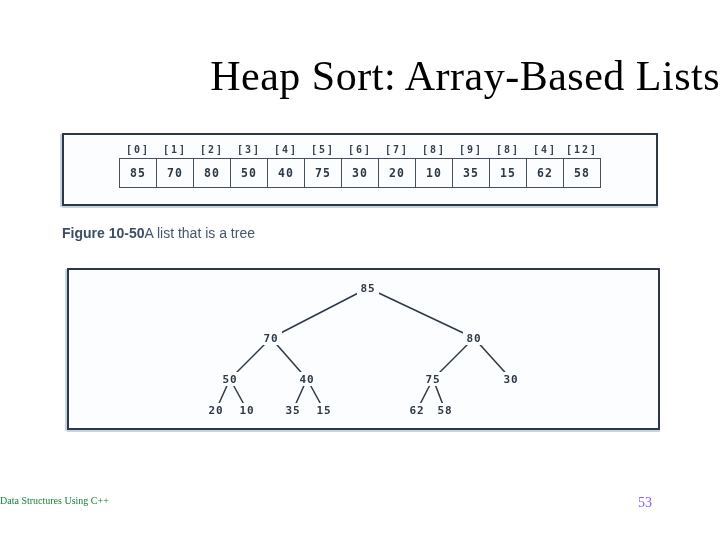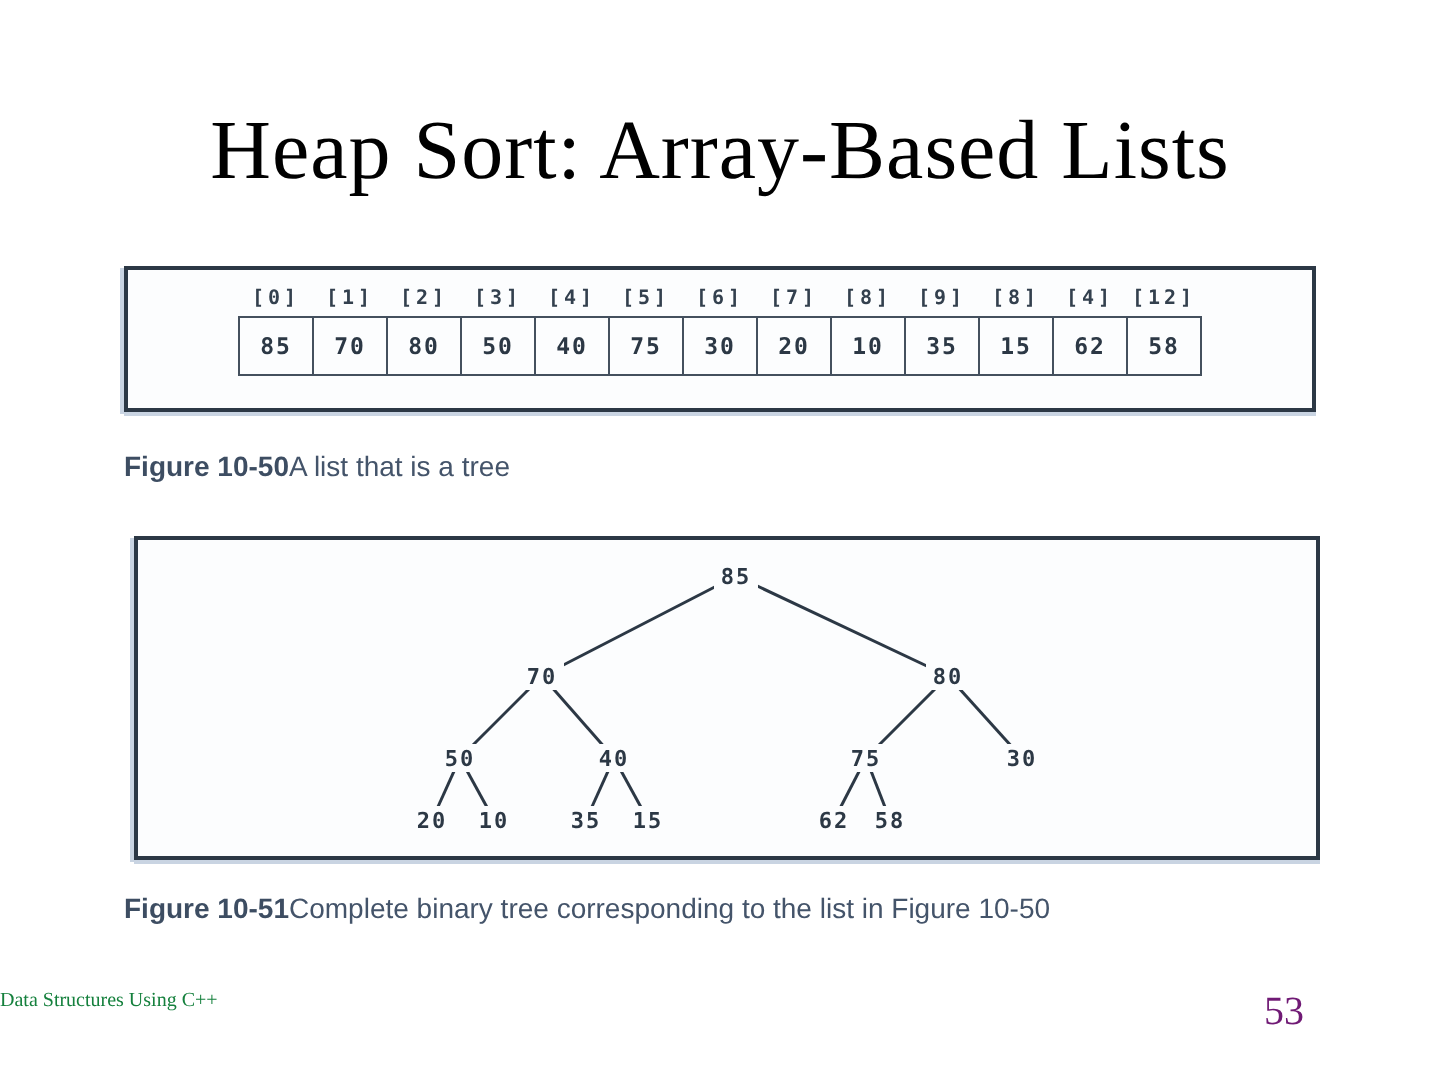--- a/index.html
+++ b/index.html
@@ -2,21 +2,21 @@
 <html><head>
 <meta charset="utf-8">
 <style>
   html,body { margin:0; padding:0; background:#888; }
   .slide {
     position:relative; width:720px; height:540px; background:#ffffff;
     overflow:hidden; font-family:"Liberation Sans", sans-serif;
   }
   .title {
     position:absolute; top:52px; left:0; width:720px; margin:0;
-    text-align:center; font-family:"Liberation Serif", serif;
+    text-align:right; font-family:"Liberation Serif", serif;
     font-weight:400; font-size:42px; color:#000; letter-spacing:0.5px;
   }
   .figbox {
     position:absolute; background:#fcfdfe; border:2px solid #2c3845;
     box-shadow:-2px 1px 0 #c9d4e2, 0 2px 0 #c9d4e2; box-sizing:border-box;
   }
   .arraybox { left:62px; top:133px; width:596px; height:73px; }
   .treebox  { left:67px; top:268px; width:593px; height:162px; }
   .array-row {
     display:flex; justify-content:center; padding-top:9px;
@@ -45,21 +45,21 @@
   .treesvg text {
     font-family:"DejaVu Sans Mono", monospace; font-size:11px;
     font-weight:bold; fill:#2c3845; letter-spacing:1px;
   }
   .footer {
     position:absolute; top:495px; left:0; width:720px; text-align:left;
     font-family:"Liberation Serif", serif; font-size:10px; color:#15803d;
   }
   .pagenum {
     position:absolute; top:495px; right:68px;
-    font-family:"Liberation Serif", serif; font-size:20px; color:#701a75;
+    font-family:"Liberation Serif", serif; font-size:14px; color:#8b5cf6;
   }
 </style>
 </head>
 <body>
 
 <div class="slide">
 
   <h1 class="title">Heap Sort: Array-Based Lists</h1>
 
   <div class="figbox arraybox">
@@ -159,20 +159,17 @@
         <text x="224" y="144" text-anchor="middle">35</text>
         <rect x="244" y="133" width="22" height="14"></rect>
         <text x="255" y="144" text-anchor="middle">15</text>
         <rect x="337" y="133" width="22" height="14"></rect>
         <text x="348" y="144" text-anchor="middle">62</text>
         <rect x="365" y="133" width="22" height="14"></rect>
         <text x="376" y="144" text-anchor="middle">58</text>
       </svg>
   </div>
 
-  <p class="caption cap2">
-    <b>Figure 10-51</b><span>Complete binary tree corresponding to the list in Figure 10-50</span>
-  </p>
 
   <div class="footer">Data Structures Using C++</div>
   <div class="pagenum">53</div>
 
 </div>
 
 </body></html>

